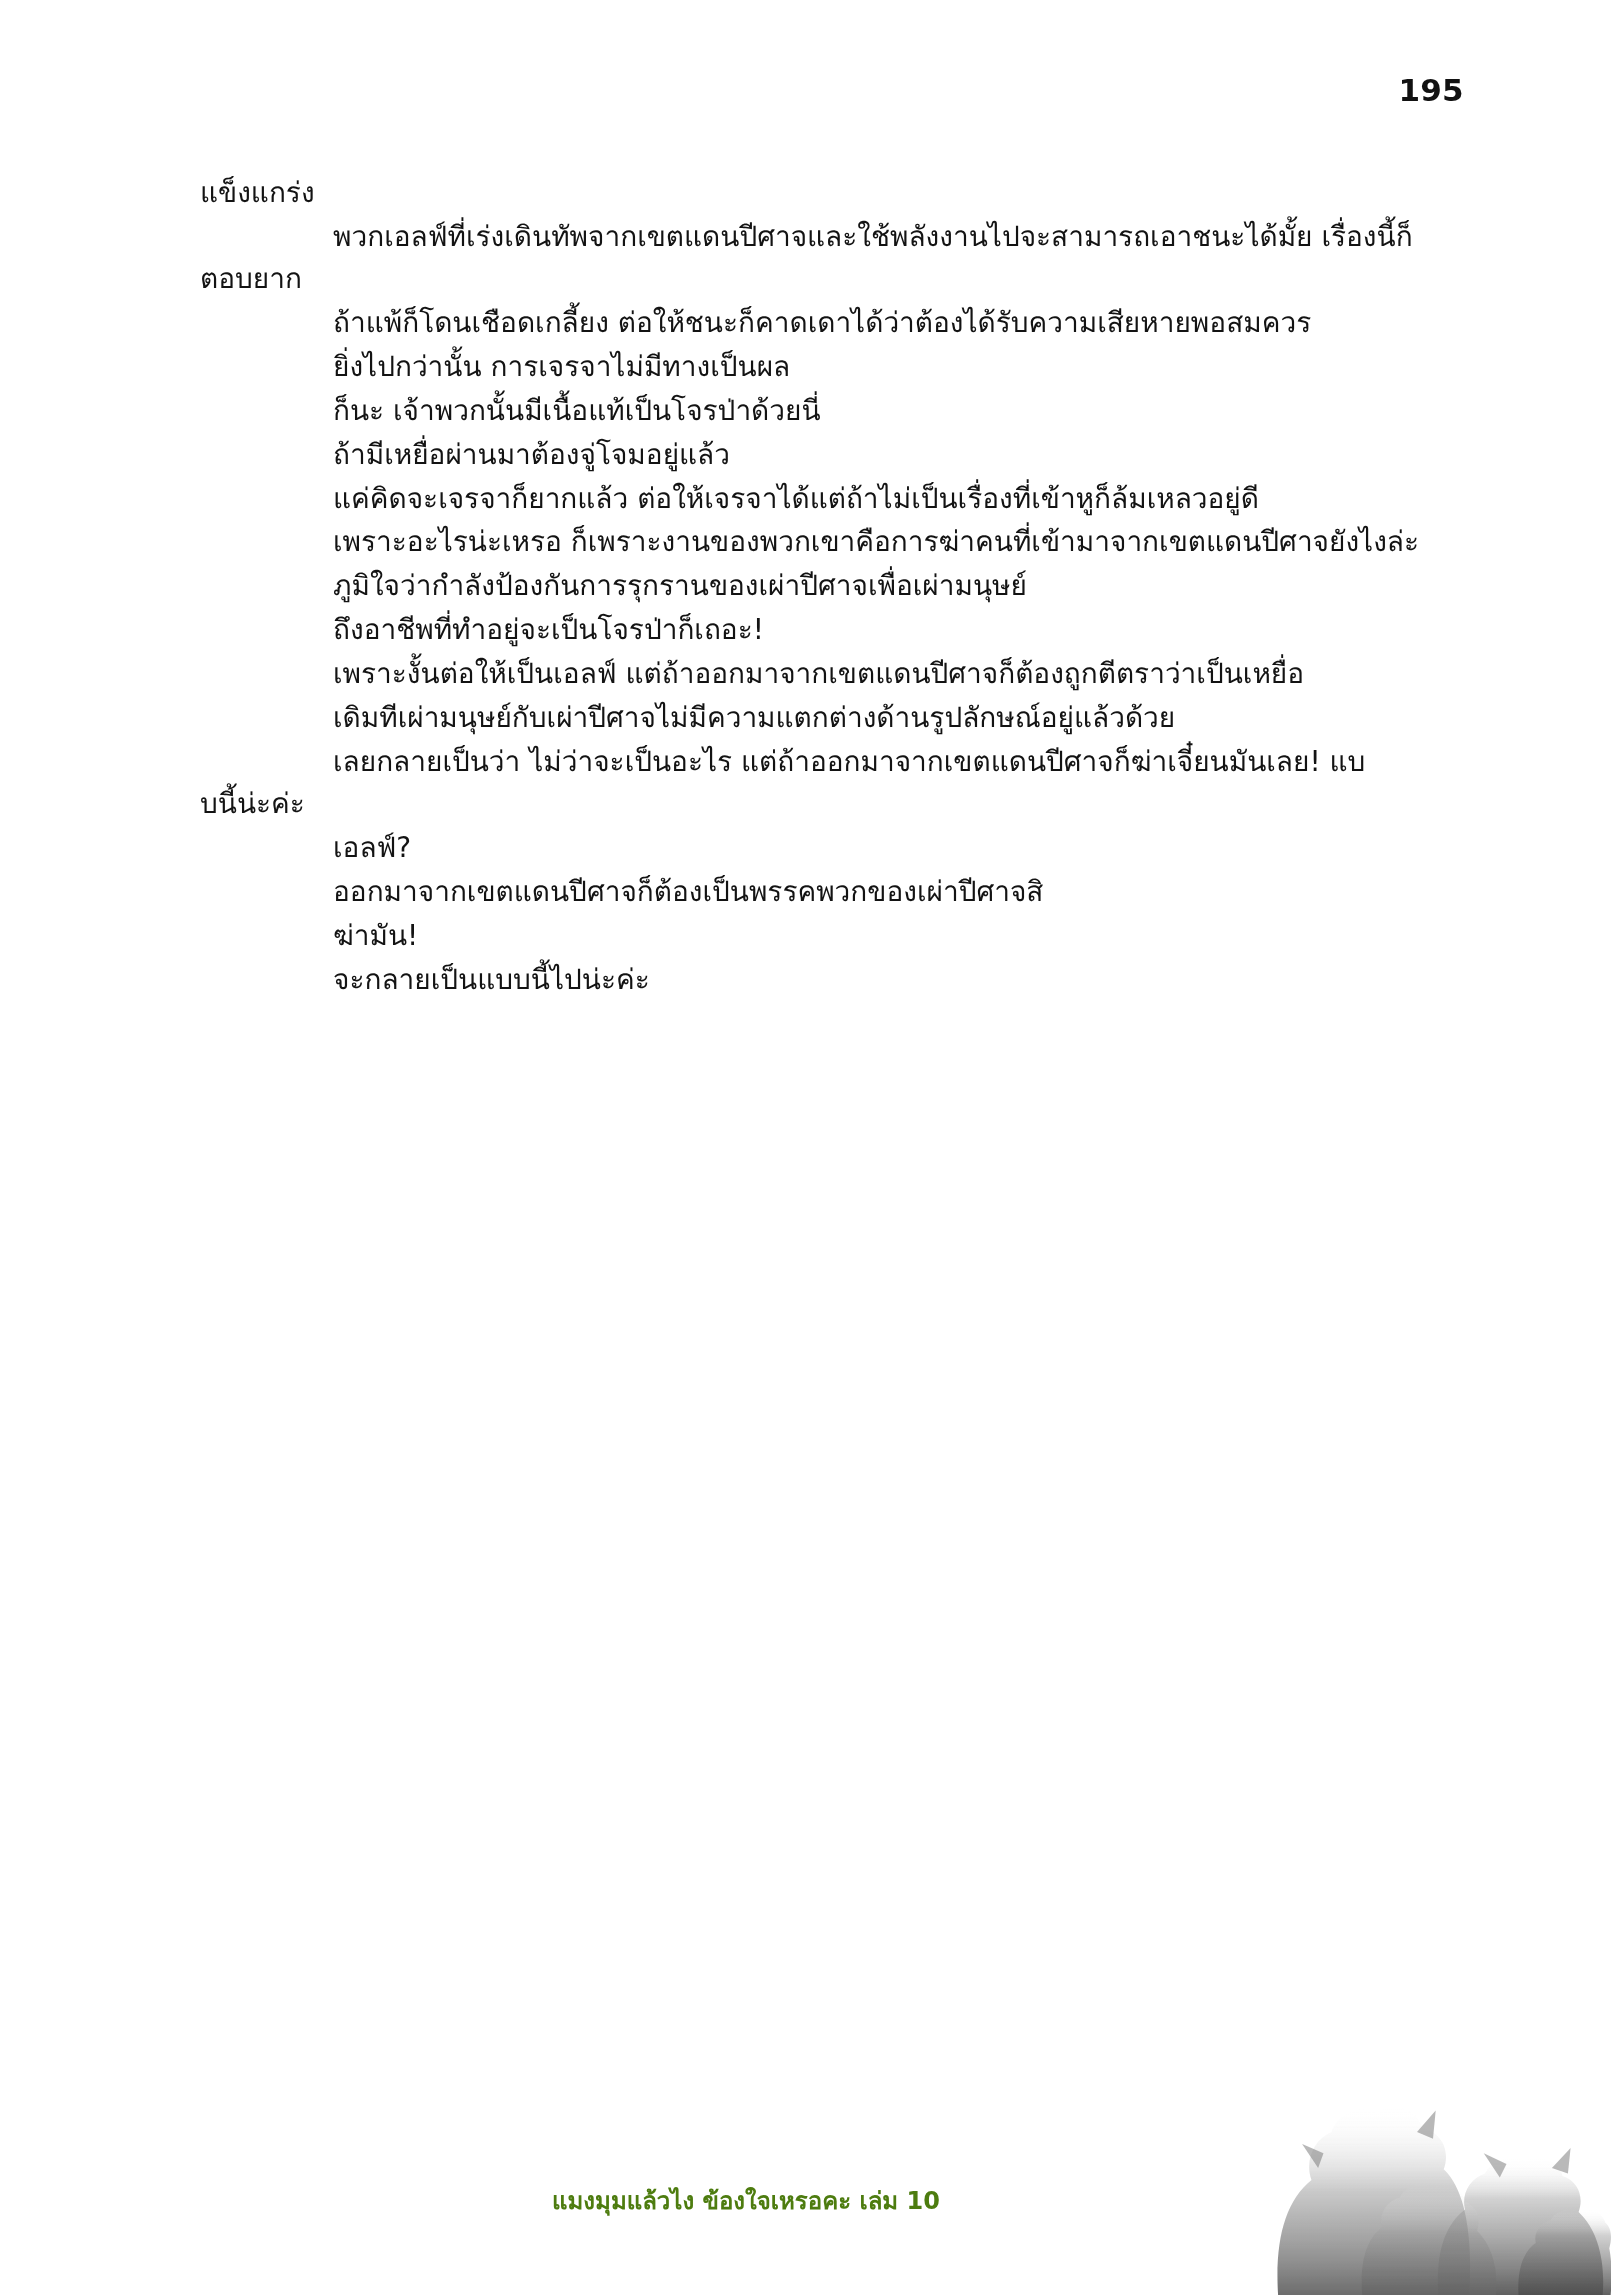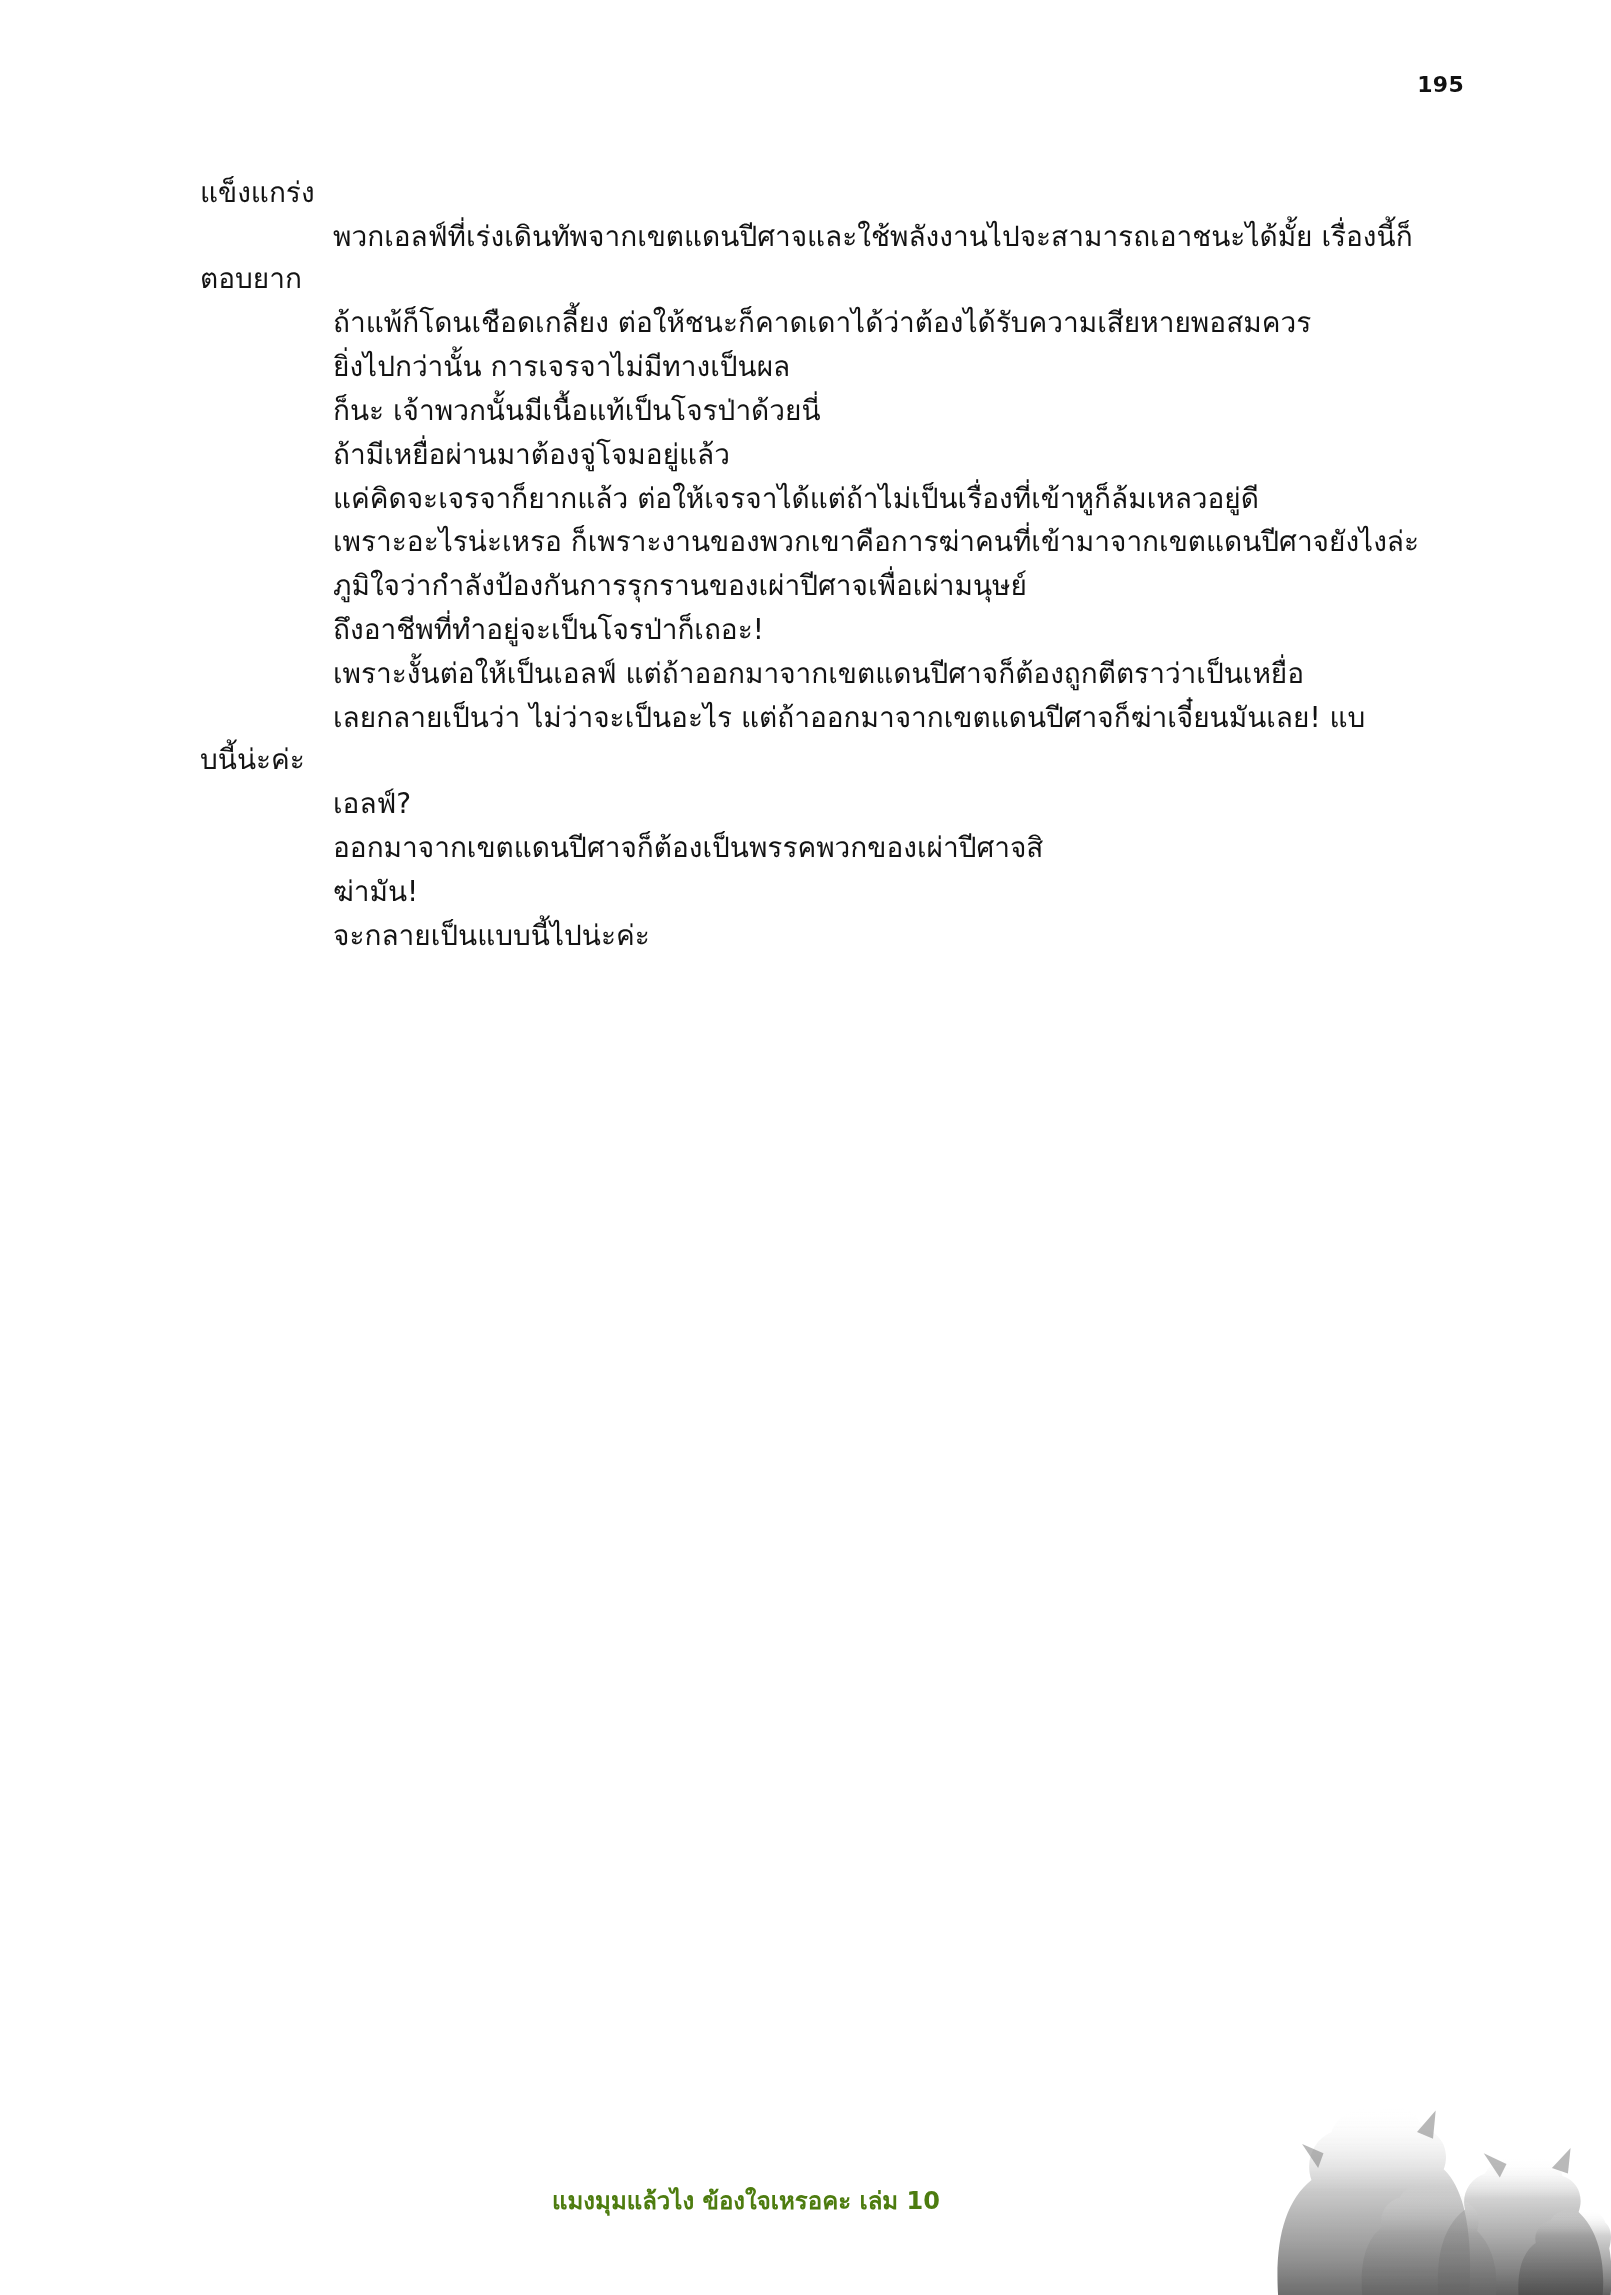--- a/index.html
+++ b/index.html
@@ -17,21 +17,21 @@
     height: 2295px;
     background: #ffffff;
     overflow: hidden;
     box-sizing: border-box;
   }
   .page-number {
     position: absolute;
     top: 72px;
     right: 148px;
     font-family: "DejaVu Sans", sans-serif;
-    font-size: 22px;
+    font-size: 31px;
     font-weight: 700;
     color: #111111;
     letter-spacing: 0.3px;
   }
   .body-text {
     position: absolute;
     top: 172px;
     left: 200px;
     width: 1228px;
   }
@@ -90,20 +90,21 @@
       <p class="para indent">พวกเอลฟ์ที่เร่งเดินทัพจากเขตแดนปีศาจและใช้พลังงานไปจะสามารถเอาชนะได้มั้ย  เรื่องนี้ก็ตอบยาก</p>
       <p class="para indent">ถ้าแพ้ก็โดนเชือดเกลี้ยง  ต่อให้ชนะก็คาดเดาได้ว่าต้องได้รับความเสียหายพอสมควร</p>
       <p class="para indent">ยิ่งไปกว่านั้น  การเจรจาไม่มีทางเป็นผล</p>
       <p class="para indent">ก็นะ  เจ้าพวกนั้นมีเนื้อแท้เป็นโจรป่าด้วยนี่</p>
       <p class="para indent">ถ้ามีเหยื่อผ่านมาต้องจู่โจมอยู่แล้ว</p>
       <p class="para indent">แค่คิดจะเจรจาก็ยากแล้ว  ต่อให้เจรจาได้แต่ถ้าไม่เป็นเรื่องที่เข้าหูก็ล้มเหลวอยู่ดี</p>
       <p class="para indent">เพราะอะไรน่ะเหรอ  ก็เพราะงานของพวกเขาคือการฆ่าคนที่เข้ามาจากเขตแดนปีศาจยังไงล่ะ</p>
       <p class="para indent">ภูมิใจว่ากำลังป้องกันการรุกรานของเผ่าปีศาจเพื่อเผ่ามนุษย์</p>
       <p class="para indent">ถึงอาชีพที่ทำอยู่จะเป็นโจรป่าก็เถอะ!</p>
       <p class="para indent">เพราะงั้นต่อให้เป็นเอลฟ์  แต่ถ้าออกมาจากเขตแดนปีศาจก็ต้องถูกตีตราว่าเป็นเหยื่อ</p>
+      <p class="para indent">เดิมทีเผ่ามนุษย์กับเผ่าปีศาจไม่มีความแตกต่างด้านรูปลักษณ์อยู่แล้วด้วย</p>
       <p class="para indent">เลยกลายเป็นว่า  ไม่ว่าจะเป็นอะไร  แต่ถ้าออกมาจากเขตแดนปีศาจก็ฆ่าเจี๋ยนมันเลย!  แบบนี้น่ะค่ะ</p>
       <p class="para indent">เอลฟ์?</p>
       <p class="para indent">ออกมาจากเขตแดนปีศาจก็ต้องเป็นพรรคพวกของเผ่าปีศาจสิ</p>
       <p class="para indent">ฆ่ามัน!</p>
       <p class="para indent">จะกลายเป็นแบบนี้ไปน่ะค่ะ</p>
     </div>
 
   <div class="footer">
     <span class="footer-text">แมงมุมแล้วไง ข้องใจเหรอคะ เล่ม 10</span>
   </div>

